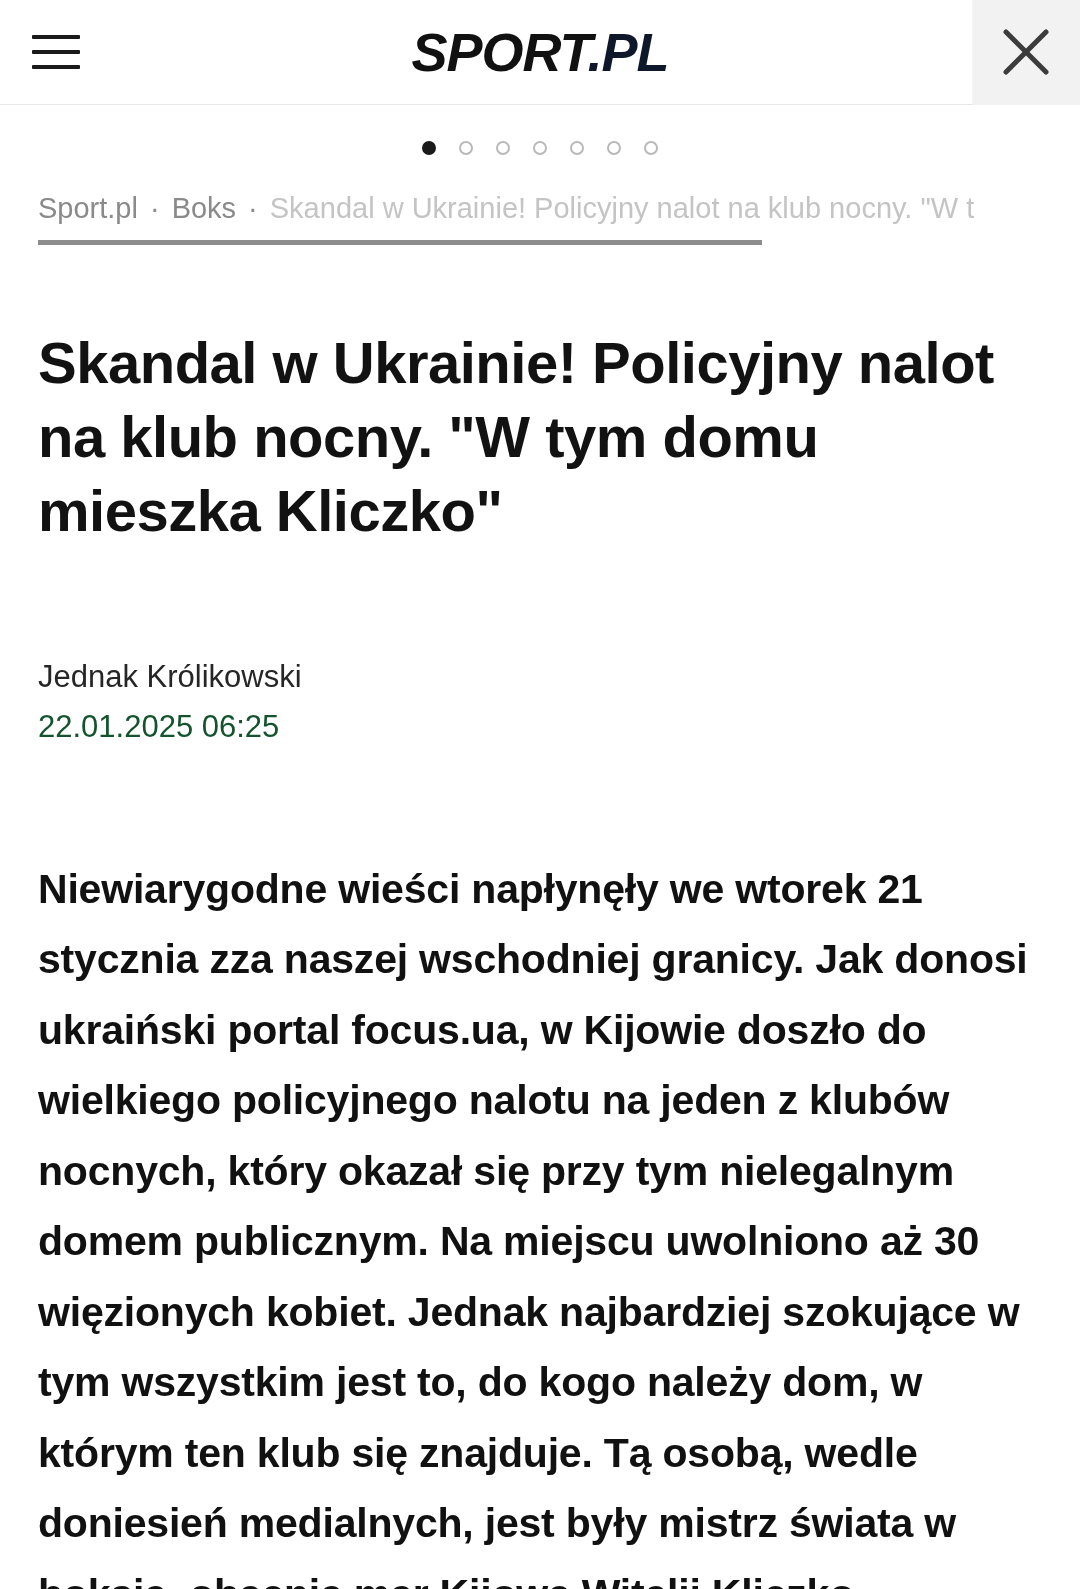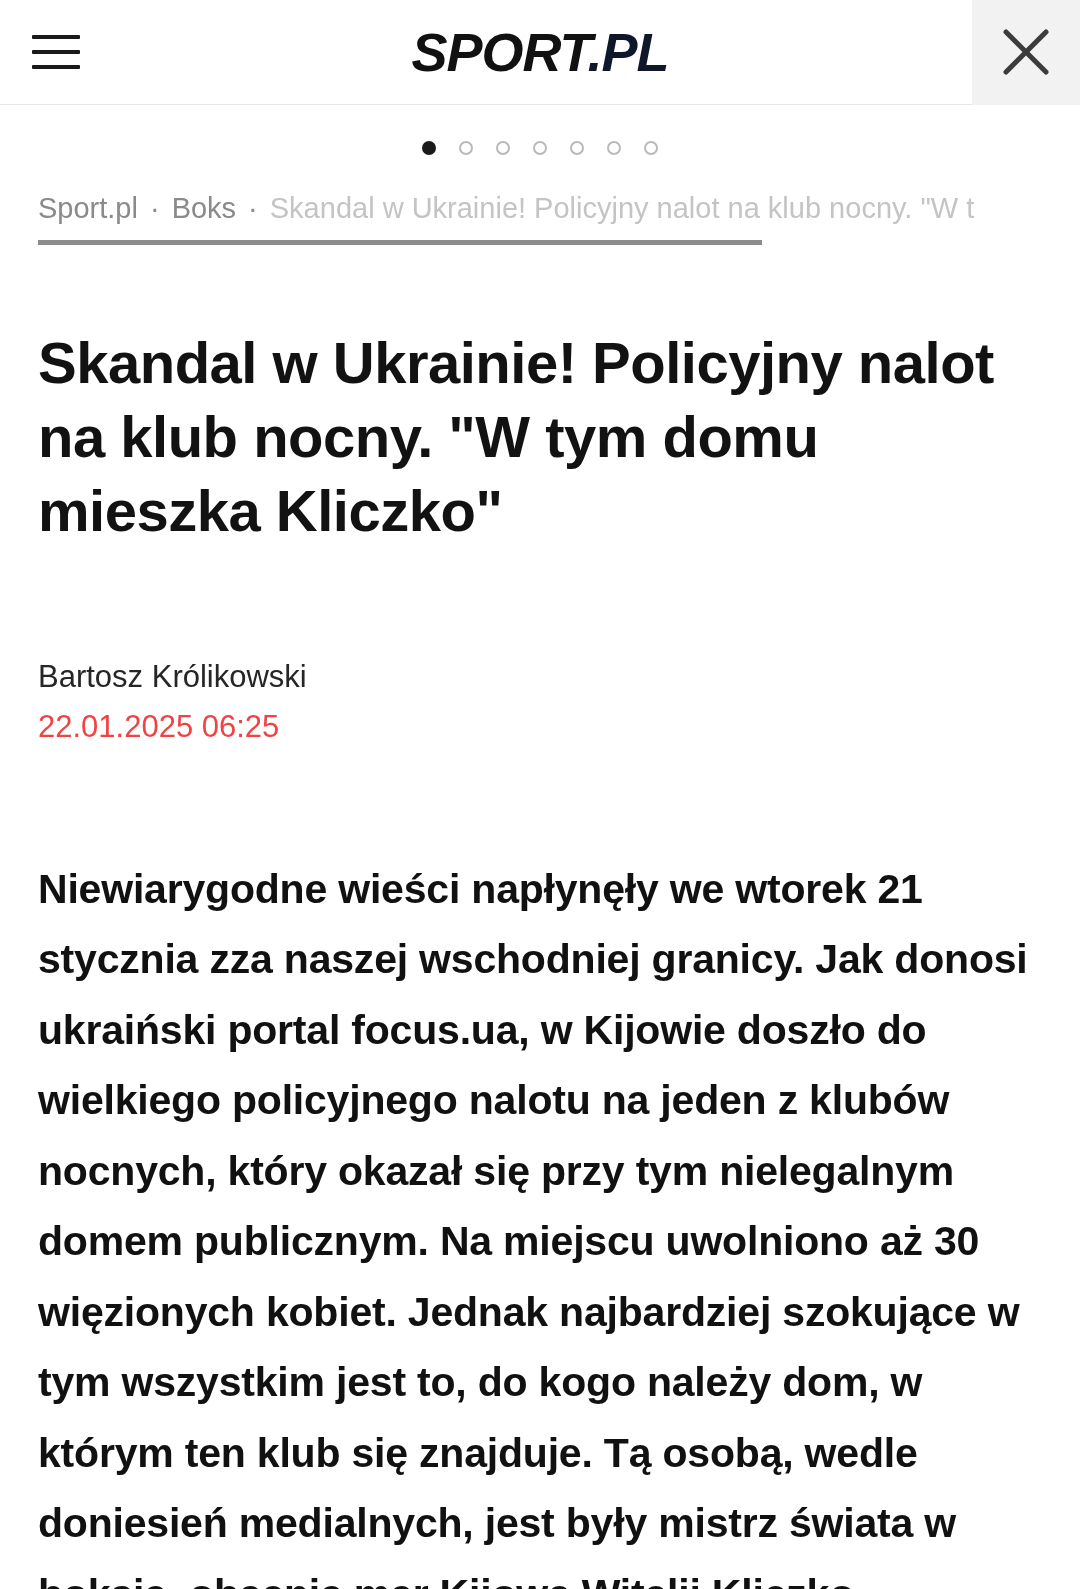--- a/index.html
+++ b/index.html
@@ -134,21 +134,21 @@
   .byline {
     padding: 68px 38px 0 38px;
   }
   .author {
     font-size: 31px;
     color: #262626;
     line-height: 1.45;
   }
   .pubdate {
     font-size: 31px;
-    color: #ef4444;
+    color: #14532d;
     line-height: 1.5;
     margin-top: 4px;
   }
 
   
   .lead {
     padding: 62px 38px 0 38px;
     font-size: 41px;
     line-height: 1.72;
     font-weight: 700;
@@ -195,17 +195,17 @@
     <span class="c-item">Boks</span>
     <span class="sep">·</span>
     <span class="c-item faded">Skandal w Ukrainie! Policyjny nalot na klub nocny. "W t</span>
   </div>
   <div class="crumb-underline"></div>
 </div>
 
 <h1 class="headline">Skandal w Ukrainie! Policyjny nalot na klub nocny. "W tym domu mieszka Kliczko"</h1>
 
 <div class="byline">
-  <div class="author">Bartosz Królikowski</div>
+  <div class="author">Jednak Królikowski</div>
   <div class="pubdate">22.01.2025 06:25</div>
 </div>
 
 <p class="lead">Niewiarygodne wieści napłynęły we wtorek 21 stycznia zza naszej wschodniej granicy. Jak donosi ukraiński portal focus.ua, w Kijowie doszło do wielkiego policyjnego nalotu na jeden z klubów nocnych, który okazał się przy tym nielegalnym domem publicznym. Na miejscu uwolniono aż 30 więzionych kobiet. Jednak najbardziej szokujące w tym wszystkim jest to, do kogo należy dom, w którym ten klub się znajduje. Tą osobą, wedle doniesień medialnych, jest były mistrz świata w boksie, obecnie mer Kijowa Witalij Kliczko.</p>
 
 </body></html>

